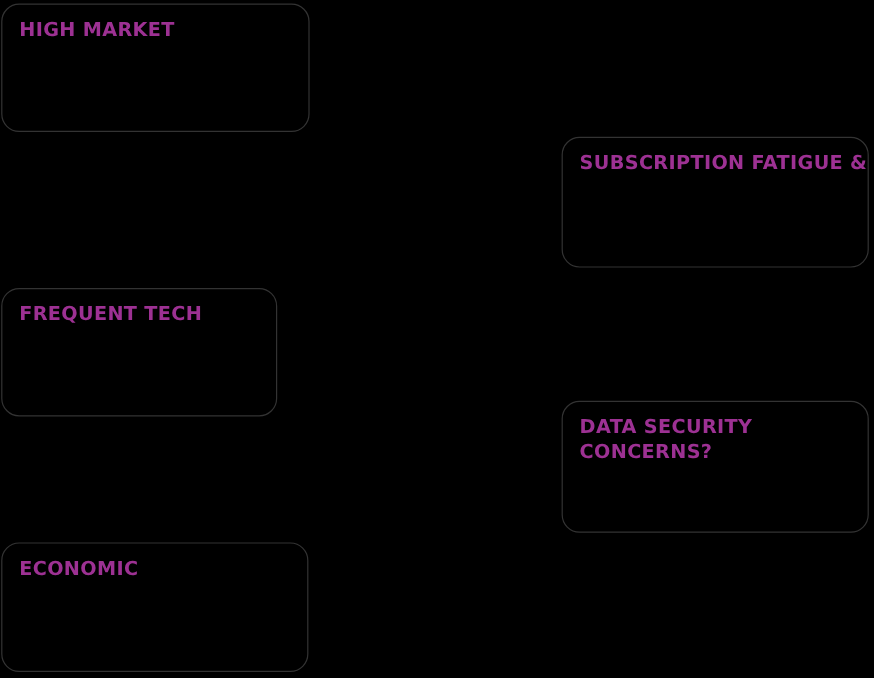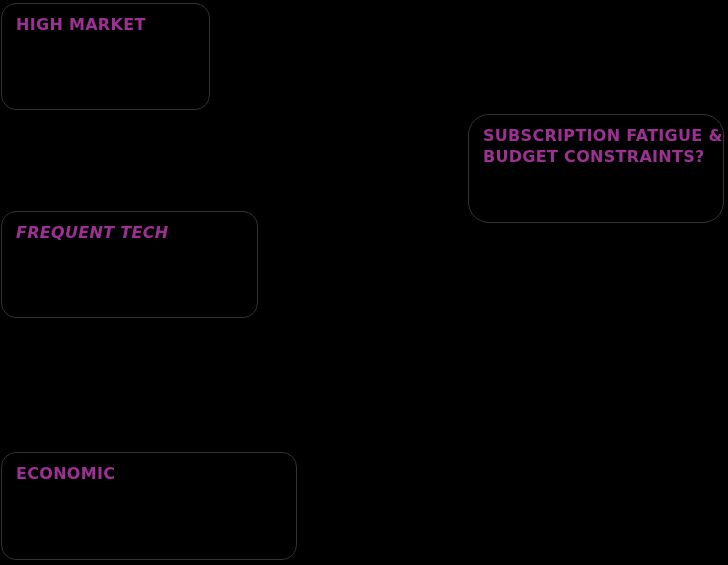--- a/index.html
+++ b/index.html
@@ -27,42 +27,45 @@
     display: block;
     white-space: nowrap;
     color: #9d3193;
     font-weight: bold;
     font-size: 16px;
     line-height: 21px;
     letter-spacing: 0.3px;
     text-transform: uppercase;
   }
   
-  .card.pos-1 { left: 1px;   top: 3px;   width: 209px; height: 107px; }
-  .card.pos-2 { left: 468px; top: 114px; width: 256px; height: 109px; border-radius: 21px; }
-  .card.pos-3 { left: 1px;   top: 211px; width: 257px; height: 107px; font-style: italic; }
+  .card.pos-1 { left: 1px;   top: 3px;   width: 257px; height: 107px; }
+  .card.pos-2 { left: 468px; top: 114px; width: 256px; height: 109px; }
+  .card.pos-3 { left: 1px;   top: 240px; width: 230px; height: 107px; }
   .card.pos-4 { left: 468px; top: 334px; width: 256px; height: 110px; }
-  .card.pos-5 { left: 1px;   top: 452px; width: 296px; height: 108px; }
+  .card.pos-5 { left: 1px;   top: 452px; width: 256px; height: 108px; }
 </style>
 </head>
 <body>
 
 <div class="canvas">
 
   <div class="card pos-1">
     <span class="line">HIGH MARKET</span>
   </div>
 
   <div class="card pos-2">
     <span class="line">SUBSCRIPTION FATIGUE &amp;</span>
-    <span class="line">BUDGET CONSTRAINTS?</span>
   </div>
 
   <div class="card pos-3">
     <span class="line">FREQUENT TECH</span>
   </div>
 
+  <div class="card pos-4">
+    <span class="line">DATA SECURITY</span>
+    <span class="line">CONCERNS?</span>
+  </div>
 
   <div class="card pos-5">
     <span class="line">ECONOMIC</span>
   </div>
 
 </div>
 
 </body></html>

